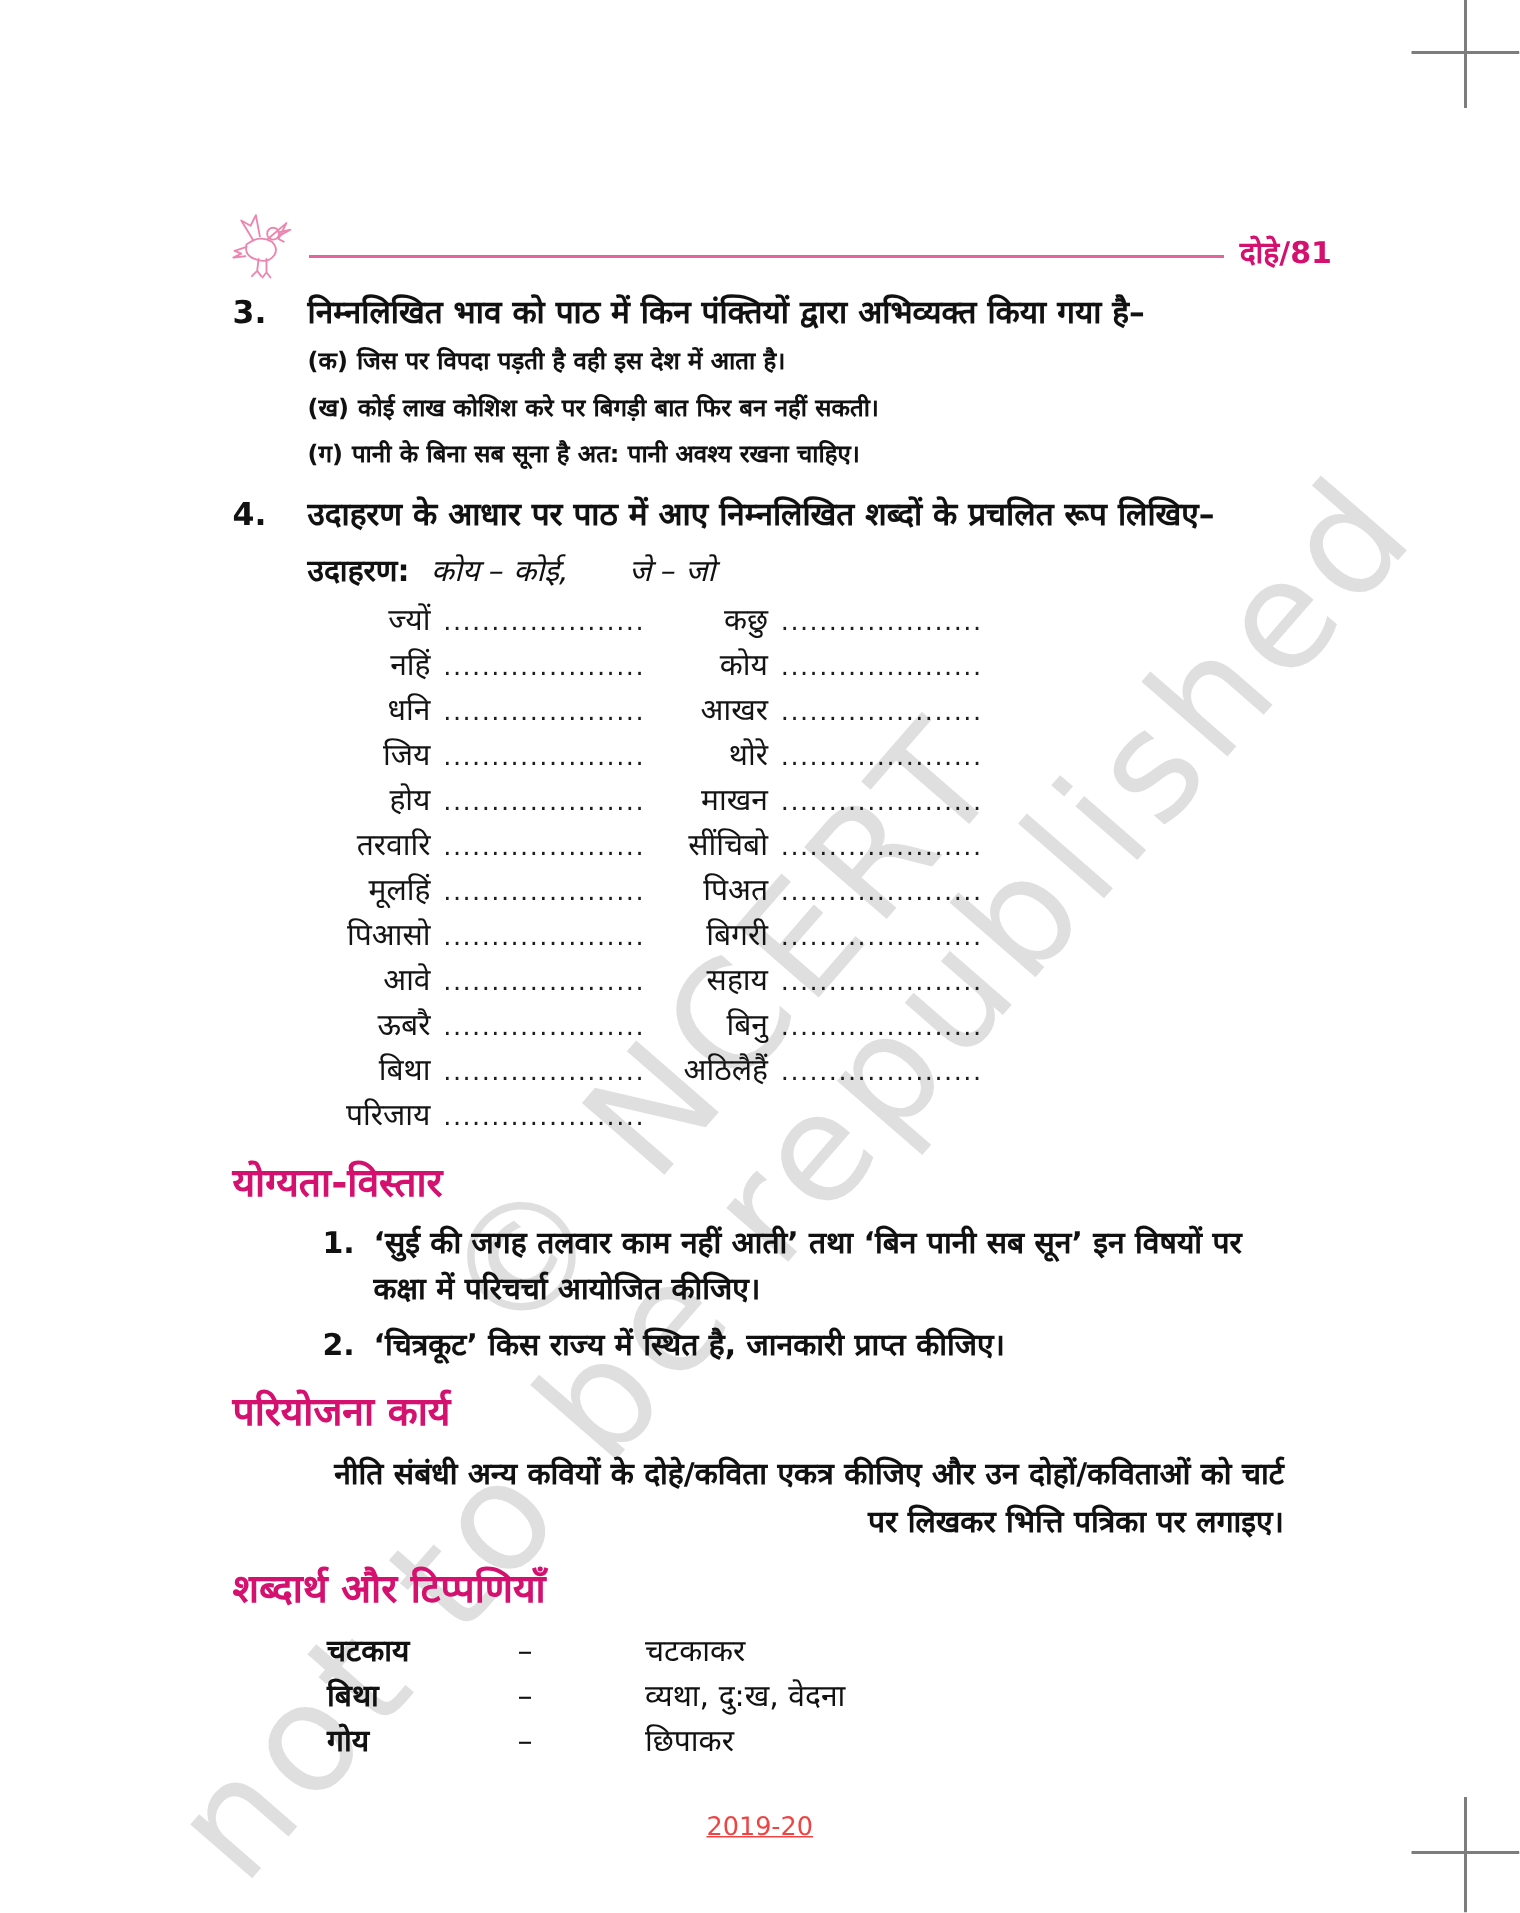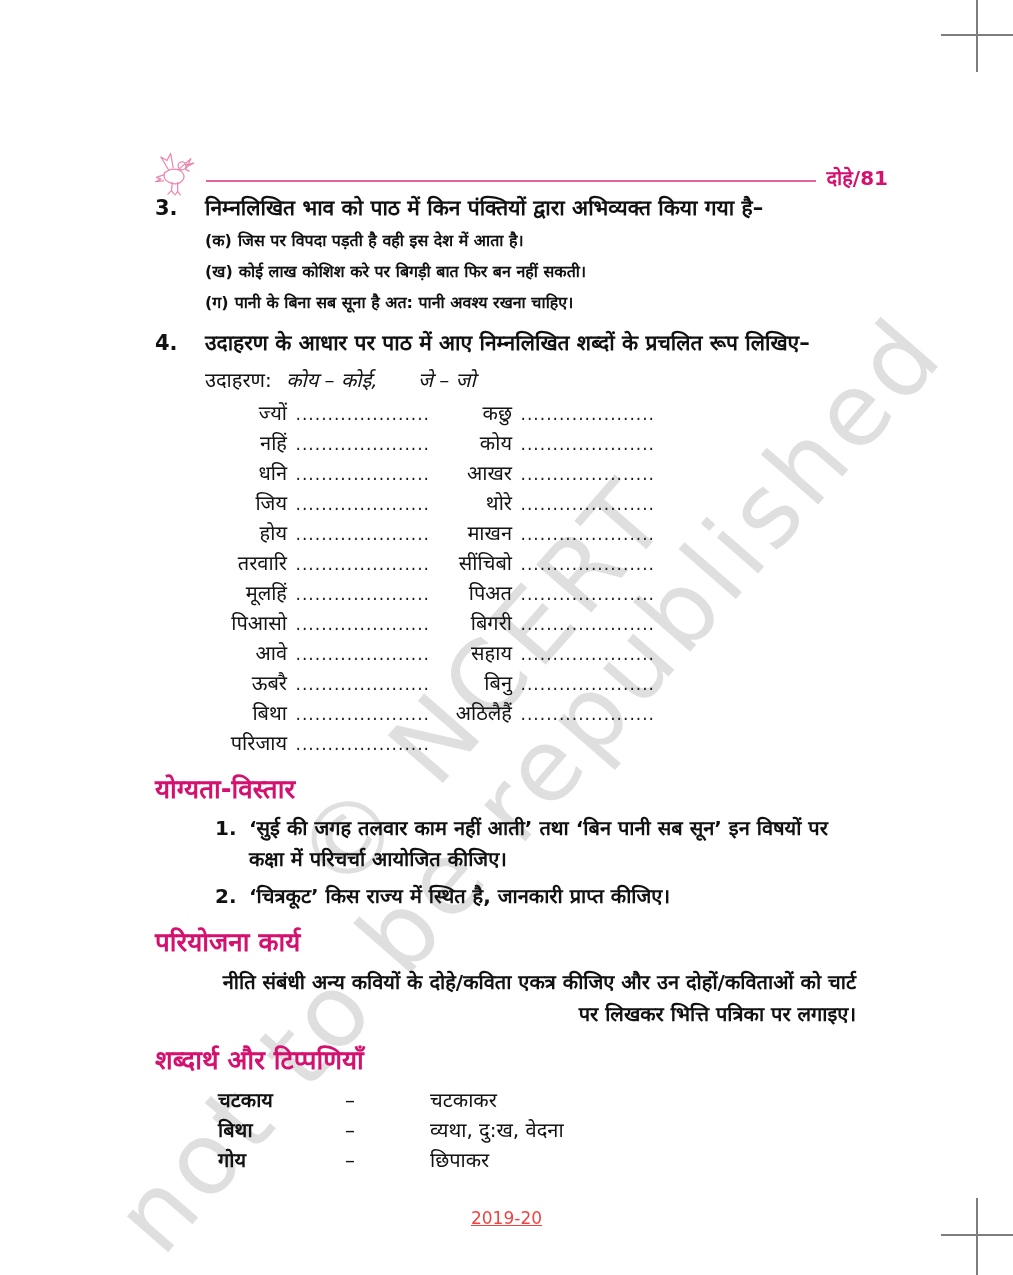--- a/index.html
+++ b/index.html
@@ -16,41 +16,41 @@
   .wm-2 { left: 92px; top: 1198px; }
 
   
   .crop { position: absolute; background: #7d7d7d; z-index: 3; }
   .crop.v1 { left: 976px; top: 0; width: 2px; height: 72px; }
   .crop.h1 { left: 941px; top: 34px; width: 72px; height: 2px; }
   .crop.v2 { left: 976px; top: 1198px; width: 2px; height: 77px; }
   .crop.h2 { left: 941px; top: 1234px; width: 72px; height: 2px; }
 
   
-  .header { position: absolute; top: 148px; left: 152px; right: 125px; height: 52px;
+  .header { position: absolute; top: 138px; left: 152px; right: 125px; height: 52px;
             display: flex; align-items: center; z-index: 2; }
   .logo { flex: 0 0 auto; margin-right: 8px; }
   .header-rule { flex: 1 1 auto; height: 0; border-top: 2px solid #e5629b; margin-top: 14px; }
   .page-label { flex: 0 0 auto; margin-left: 10px; margin-top: 6px; color: #d4116f;
                 font-size: 20px; font-weight: bold; }
 
   
   .content { position: absolute; top: 192px; left: 155px; width: 745px; z-index: 2; }
 
   .q-row { display: flex; align-items: flex-start; }
   .q-num { width: 50px; font-size: 21px; font-weight: bold; line-height: 33px; }
   .q-text { flex: 1; font-size: 21px; font-weight: bold; line-height: 33px; }
 
   .sub-item { margin-left: 50px; font-size: 16px; font-weight: bold; line-height: 30px; margin-top: 1px; }
   .sub-label { margin-right: 6px; }
 
   .q4 { margin-top: 9px; }
 
   .example-line { margin-left: 50px; margin-top: 5px; font-size: 20px; line-height: 31px; }
-  .example-label { font-weight: normal; margin-right: 8px; text-align: center; }
+  .example-label { font-weight: bold; margin-right: 8px; text-align: center; }
   .example-pair { font-style: italic; font-weight: 500; margin-right: 34px; }
 
   .word-table { margin-left: 50px; margin-top: 3px; text-align: right; }
   .word-row { display: grid; grid-template-columns: 82px 143px 82px 143px; height: 30px;
               align-items: baseline; }
   .word { font-size: 20px; color: #141414; }
   .dots { font-size: 17px; letter-spacing: 1px; color: #1c1c1c; overflow: hidden; white-space: nowrap; }
 
   .section-heading { color: #d4116f; font-size: 26px; font-weight: bold; margin-top: 12px;
                      line-height: 36px; }

